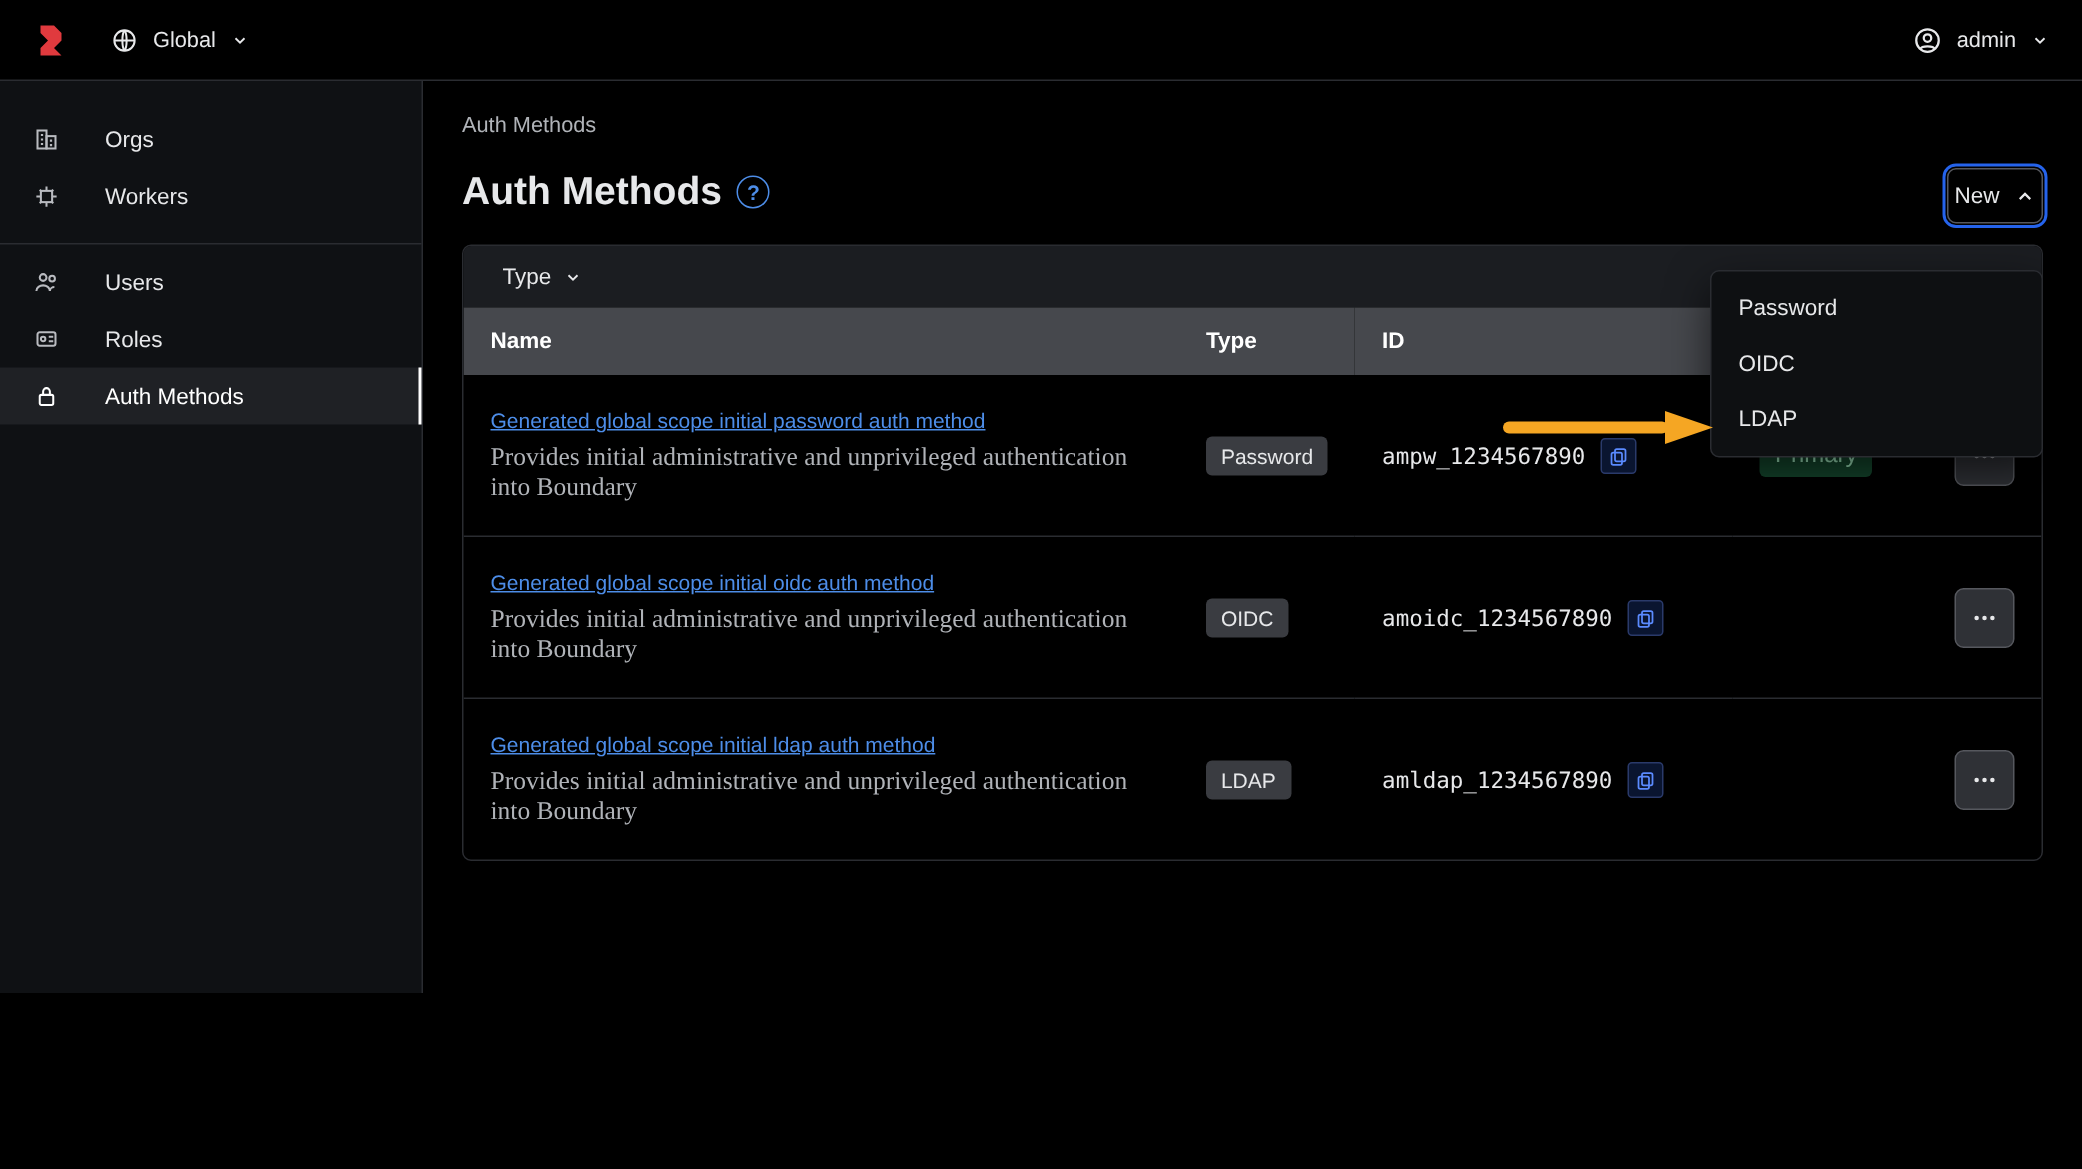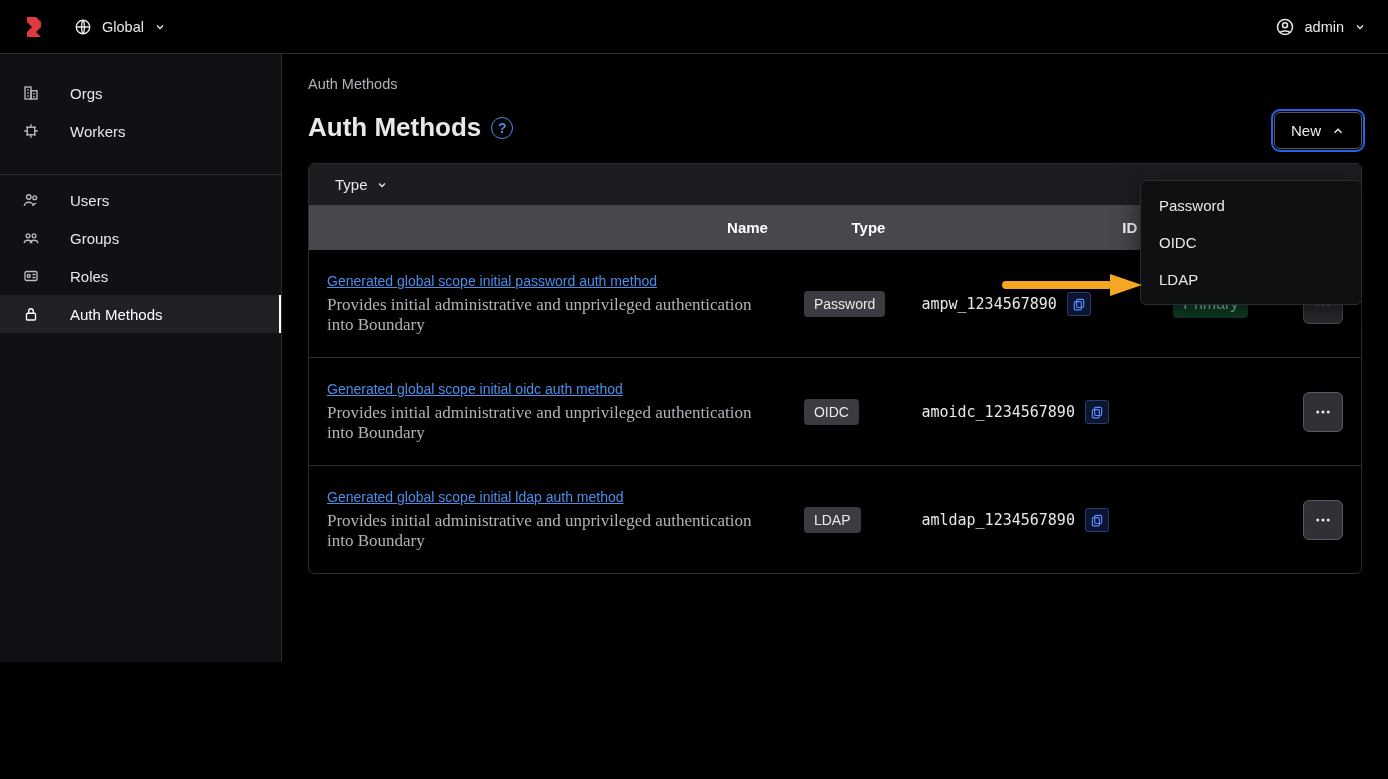--- a/index.html
+++ b/index.html
@@ -30,41 +30,41 @@
   .logo{width:24px;height:24px;margin-right:28px;}
   .scope-picker{display:flex;align-items:center;gap:10px;cursor:pointer;}
   .scope-picker .label{font-weight:500;}
   .spacer{flex:1;}
   .user-picker{display:flex;align-items:center;gap:10px;cursor:pointer;}
   .icon-svg{display:block;}
   
   .body{display:flex;height:calc(100% - 54px);}
   .sidebar{width:282px;background:var(--bg-sidebar);border-right:1px solid var(--border);padding-top:14px;}
   .nav-group{padding:6px 0;}
-  .nav-group + .nav-group{border-top:1px solid var(--border);margin-top:18px;}
+  .nav-group + .nav-group{border-top:1px solid var(--border);margin-top:6px;}
   .nav-item{display:flex;align-items:center;gap:30px;padding:10px 22px;color:var(--text);cursor:pointer;position:relative;}
   .nav-item.active{background:#1f2125;color:#ffffff;}
   .nav-item.active::after{content:"";position:absolute;right:0;top:0;bottom:0;width:2px;background:#ffffff;}
   .nav-item .label{font-size:15px;}
   .nav-icon{width:18px;height:18px;display:flex;align-items:center;justify-content:center;color:#b9bbc0;}
   .nav-item.active .nav-icon{color:#fff;}
   
   .main{flex:1;padding:22px 26px;overflow:auto;}
   .breadcrumb{color:var(--text-dim);font-size:14.5px;margin-bottom:20px;}
   .page-head{display:flex;align-items:flex-start;justify-content:space-between;margin-bottom:14px;}
   .page-title-row{display:flex;align-items:center;gap:10px;}
   h1{font-size:26px;font-weight:700;margin:0;}
   .help-icon{width:22px;height:22px;border:1.5px solid var(--link);border-radius:50%;display:flex;align-items:center;justify-content:center;color:var(--link);font-size:14px;font-weight:600;}
   .page-desc{color:var(--text-dim);font-size:16px;margin:10px 0 18px 0;}
-  .new-btn{display:flex;align-items:center;gap:10px;padding:9px 16px;border:1.5px solid var(--btn-border);border-radius:6px;background:transparent;color:var(--text);cursor:pointer;font-size:15px;outline:2px solid var(--focus-blue);outline-offset:1px;}
+  .new-btn{display:flex;align-items:center;gap:10px;padding:9px 4px;border:1.5px solid var(--btn-border);border-radius:6px;background:transparent;color:var(--text);cursor:pointer;font-size:15px;outline:2px solid var(--focus-blue);outline-offset:1px;}
   .table-wrap{border:1px solid var(--border);border-radius:6px;overflow:hidden}
   .filter-bar{background:#1b1d21;padding:12px 26px;display:flex;align-items:center;}
   .filter-chip{display:flex;align-items:center;gap:8px;color:var(--text);font-size:15px;cursor:pointer;}
   table{width:100%;border-collapse:collapse;}
-  thead th{background:var(--bg-table-header);text-align:right;padding:14px 18px;font-weight:600;font-size:15px;color:#fff;}
+  thead th{background:var(--bg-table-header);text-align:left;padding:14px 18px;font-weight:600;font-size:15px;color:#fff;}
   thead th:first-child{padding-left:18px;}
   thead th:last-child{text-align:right;padding-right:18px;}
   tbody td{padding:22px 18px;border-top:1px solid var(--border);vertical-align:middle;font-size:15px;}
   tbody tr:first-child td{border-top:none;}
   .row-name a{color:var(--link);text-decoration:underline;font-size:14px;}
   .row-desc{color:var(--text-dim);margin-top:6px;font-size:17px;max-width:470px;font-family:Liberation Serif, serif;}
   .type-chip{display:inline-block;background:var(--chip-bg);color:var(--chip-text);padding:5px 10px;border-radius:4px;font-size:14px;}
   .id-cell{font-family:ui-monospace,Menlo,Consolas,monospace;font-size:15px;display:flex;align-items:center;gap:10px;text-align:right;}
   .copy-btn{width:24px;height:24px;display:inline-flex;align-items:center;justify-content:center;cursor:pointer;color:var(--copy-icon);border:1px solid #2a3a6a;border-radius:3px;background:#0a1530;}
   .badge-primary{display:inline-block;background:var(--badge-green-bg);color:var(--badge-green-text);padding:5px 10px;border-radius:4px;font-size:16px;}
@@ -137,30 +137,20 @@
         <div class="nav-item">
           <span class="nav-icon">
               <svg width="18" height="18" viewBox="0 0 24 24" fill="none" stroke="currentColor" stroke-width="1.8">
                 <circle cx="9" cy="8" r="3"></circle>
                 <path d="M3 20c0-3 3-5 6-5s6 2 6 5"></path>
                 <circle cx="17" cy="9" r="2.5"></circle>
                 <path d="M15 20c0-2 2-3.5 4-3.5"></path>
               </svg>
             </span>
           <span class="label">Users</span>
-        </div>
-        <div class="nav-item">
-          <span class="nav-icon">
-              <svg width="18" height="18" viewBox="0 0 24 24" fill="none" stroke="currentColor" stroke-width="1.8">
-                <circle cx="8" cy="9" r="2.5"></circle>
-                <circle cx="16" cy="9" r="2.5"></circle>
-                <path d="M3 19c0-2.5 2.5-4 5-4s5 1.5 5 4M11 19c0-2.5 2.5-4 5-4s5 1.5 5 4"></path>
-              </svg>
-            </span>
-          <span class="label">Groups</span>
         </div>
         <div class="nav-item">
           <span class="nav-icon">
               <svg width="18" height="18" viewBox="0 0 24 24" fill="none" stroke="currentColor" stroke-width="1.8">
                 <rect x="4" y="6" width="16" height="12" rx="2"></rect>
                 <circle cx="9" cy="12" r="2"></circle>
                 <path d="M14 10h4M14 14h4"></path>
               </svg>
             </span>
           <span class="label">Roles</span>

